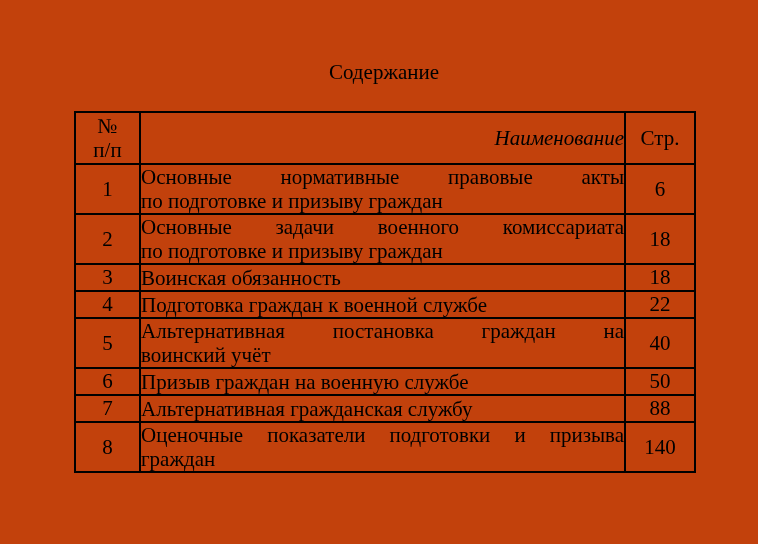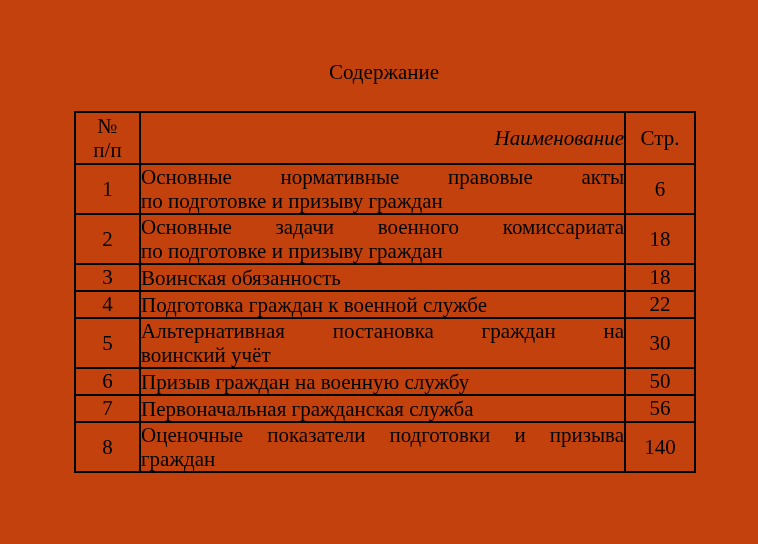--- a/index.html
+++ b/index.html
@@ -119,35 +119,35 @@
             <div class="name-line plain">Подготовка граждан к военной службе</div>
           </td>
           <td class="cell-page">22</td>
         </tr>
         <tr class="row-two">
           <td class="cell-num">5</td>
           <td class="cell-name">
             <div class="name-line stretch">Альтернативная постановка граждан на</div>
             <div class="name-line plain">воинский учёт</div>
           </td>
-          <td class="cell-page">30</td>
+          <td class="cell-page">40</td>
         </tr>
         <tr class="row-one">
           <td class="cell-num">6</td>
           <td class="cell-name">
-            <div class="name-line plain">Призыв граждан на военную службу</div>
+            <div class="name-line plain">Призыв граждан на военную службе</div>
           </td>
           <td class="cell-page">50</td>
         </tr>
         <tr class="row-one">
           <td class="cell-num">7</td>
           <td class="cell-name">
-            <div class="name-line plain">Первоначальная гражданская служба</div>
+            <div class="name-line plain">Альтернативная гражданская службу</div>
           </td>
-          <td class="cell-page">56</td>
+          <td class="cell-page">88</td>
         </tr>
         <tr class="row-two">
           <td class="cell-num">8</td>
           <td class="cell-name">
             <div class="name-line stretch">Оценочные показатели подготовки и призыва</div>
             <div class="name-line plain">граждан</div>
           </td>
           <td class="cell-page">140</td>
         </tr>
       </tbody>

